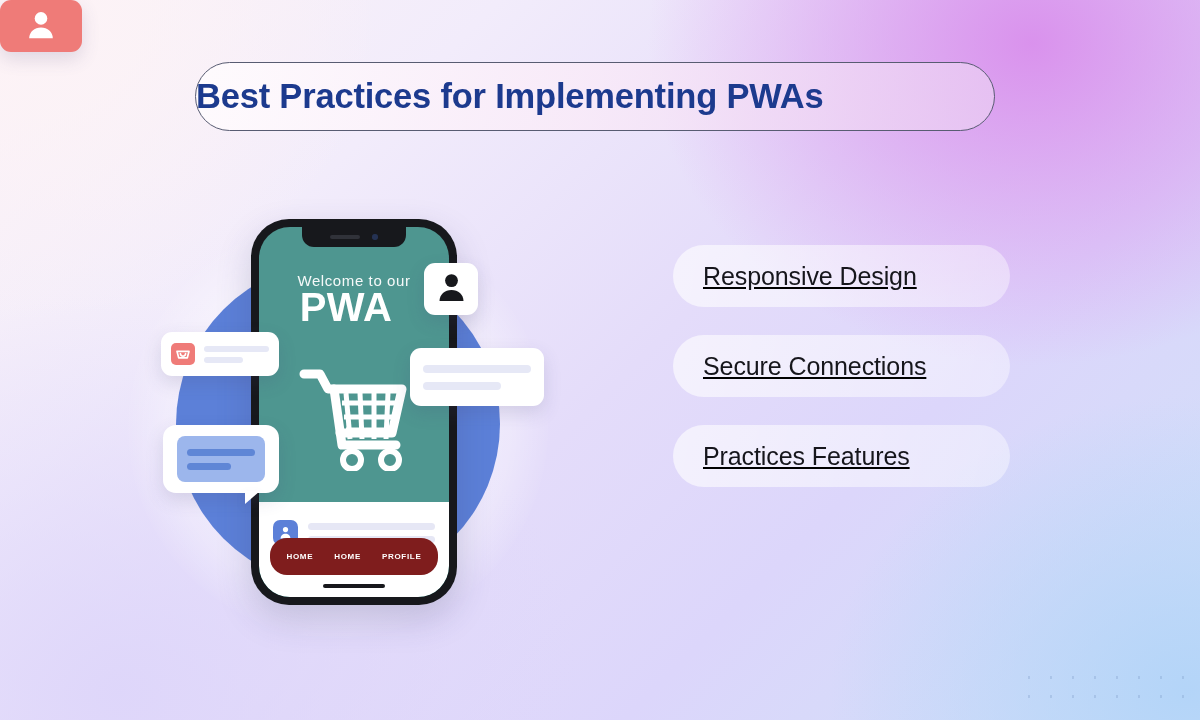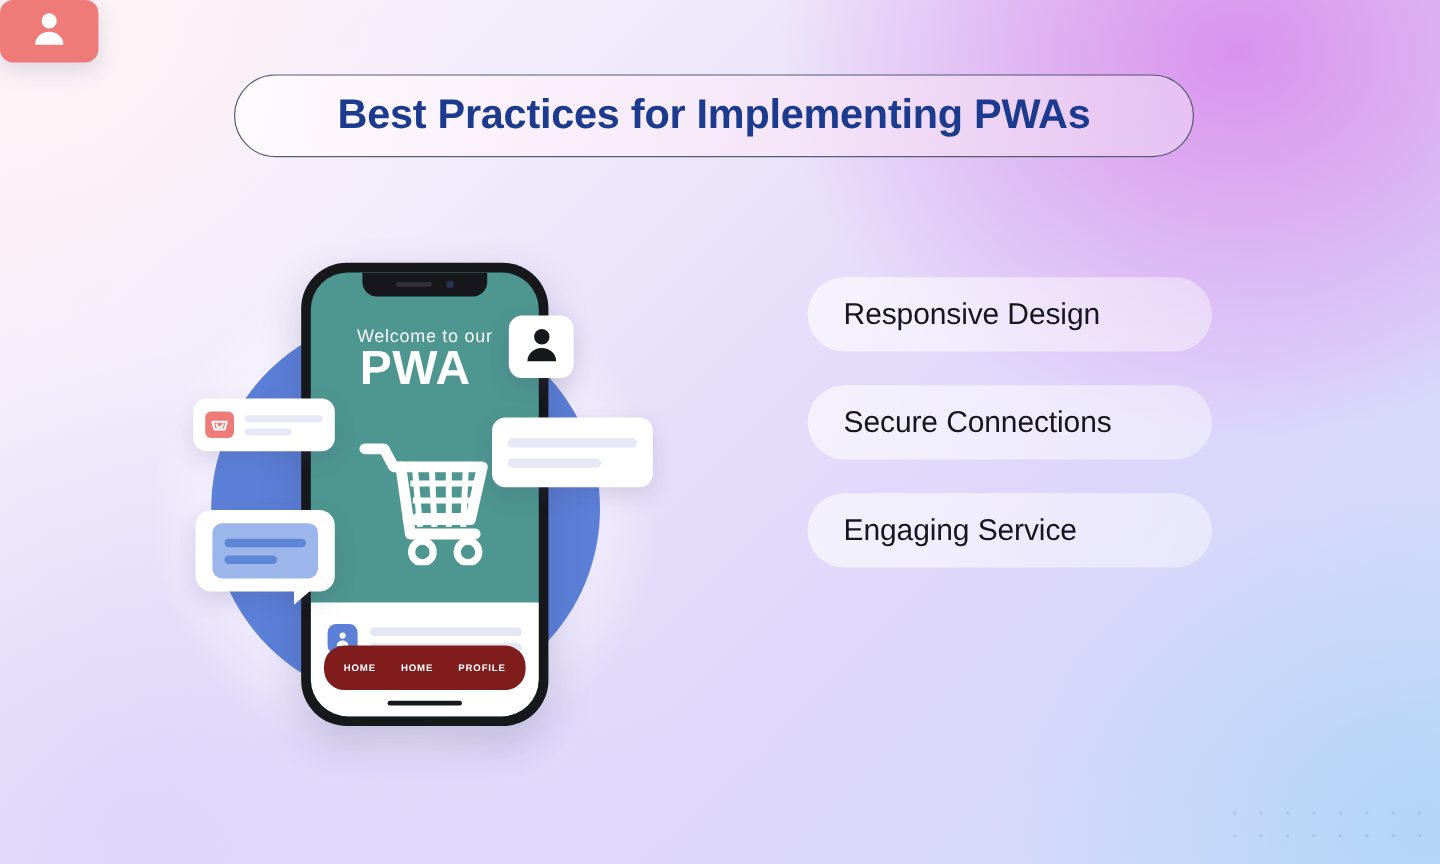--- a/index.html
+++ b/index.html
@@ -29,21 +29,21 @@
     position:absolute; right:6px; bottom:8px; width:176px; height:44px;
     background-image:radial-gradient(rgba(120,150,195,0.30) 1.4px, transparent 1.5px);
     background-size:22px 19px;
   }
 
   
   .title-pill {
     position:absolute; left:195px; top:62px; width:800px; height:69px;
     border-radius:36px; border:1.3px solid #585c72;
     background:linear-gradient(100deg, rgba(255,252,254,0.88) 0%, rgba(250,235,248,0.80) 48%, rgba(234,205,243,0.72) 100%);
-    display:flex; align-items:center; justify-content:center;
+    display:flex; align-items:center; justify-content:flex-start;
   }
   .title-text {
     font-size:34.5px; font-weight:bold; color:#1c3a8e;
     letter-spacing:-0.2px; white-space:nowrap;
   }
 
   
   .phone {
     position:absolute; left:251px; top:219px; width:206px; height:386px;
     background:#17181c; border-radius:38px;
@@ -151,21 +151,21 @@
   .il.a { width:100%; }
   .il.b { width:64%; }
 
   .card-avatar-red {
     left:417px; top:474px; width:82px; height:52px; border-radius:11px;
     background:#ef7b78; box-shadow:0 7px 18px rgba(70,70,120,0.16);
     display:flex; align-items:center; justify-content:center;
   }
 
   
-  .list { position:absolute; left:673px; top:231px; width:337px; }
+  .list { position:absolute; left:673px; top:245px; width:337px;text-decoration:underline; }
   .list-item {
     height:62px; border-radius:31px; margin-bottom:28px;
     background:linear-gradient(100deg, rgba(255,255,255,0.62) 0%, rgba(255,255,255,0.40) 100%);
     display:flex; align-items:center; padding-left:30px;
   }
   .list-item:last-child { margin-bottom:0; }
   .list-label { font-size:25px; color:#16161c; letter-spacing:-0.1px; }
 </style>
 </head>
 <body>
@@ -278,15 +278,15 @@
 </div>
 
 <div class="list">
   <div class="list-item">
     <span class="list-label">Responsive Design</span>
   </div>
   <div class="list-item">
     <span class="list-label">Secure Connections</span>
   </div>
   <div class="list-item">
-    <span class="list-label">Engaging Service</span>
+    <span class="list-label">Practices Features</span>
   </div>
 </div>
 
 </body></html>

